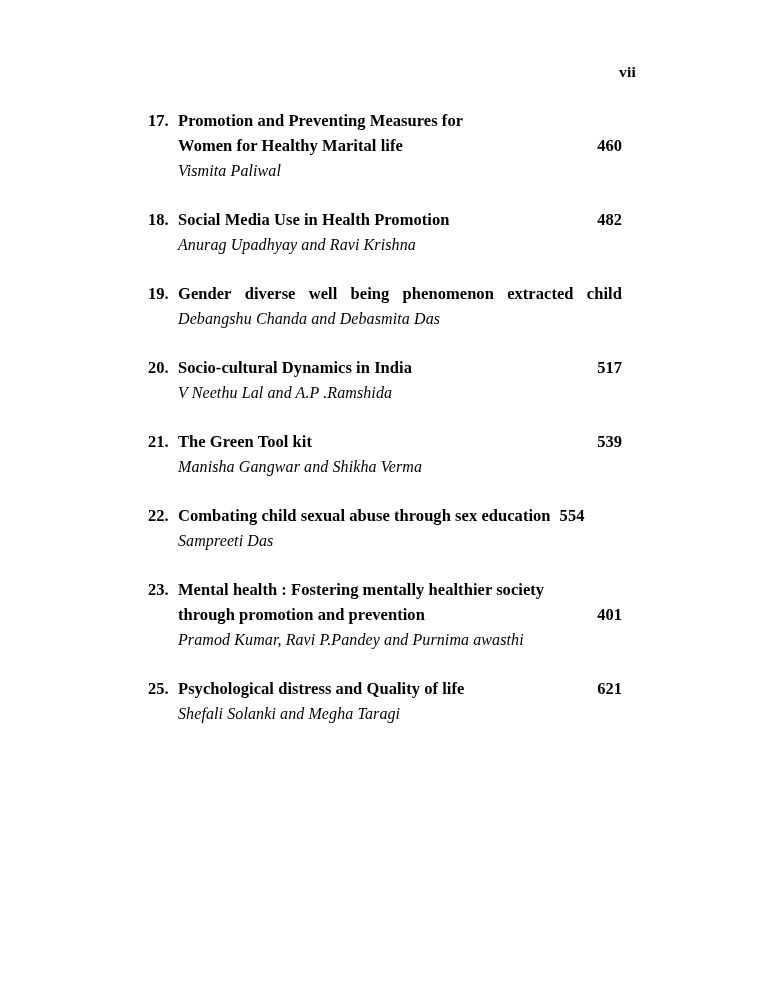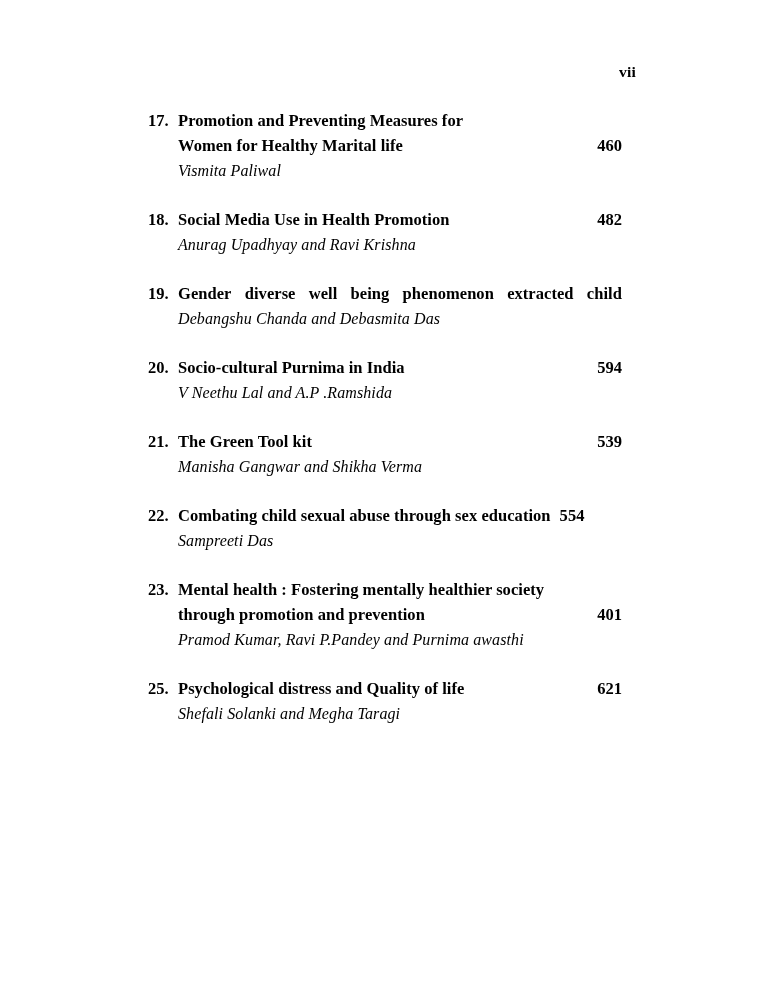--- a/index.html
+++ b/index.html
@@ -159,22 +159,22 @@
             <span>child</span>
           </span>
         </div>
         <div class="line">
           <span class="authors">Debangshu Chanda and Debasmita Das</span>
         </div>
       </div>
       <div class="entry">
         <div class="line">
           <span class="num">20.</span>
-          <span class="title">Socio-cultural Purnima in India</span>
-          <span class="pageno">594</span>
+          <span class="title">Socio-cultural Dynamics in India</span>
+          <span class="pageno">517</span>
         </div>
         <div class="line">
           <span class="authors">V Neethu Lal and A.P .Ramshida</span>
         </div>
       </div>
       <div class="entry">
         <div class="line">
           <span class="num">21.</span>
           <span class="title">The Green Tool kit</span>
           <span class="pageno">539</span>

